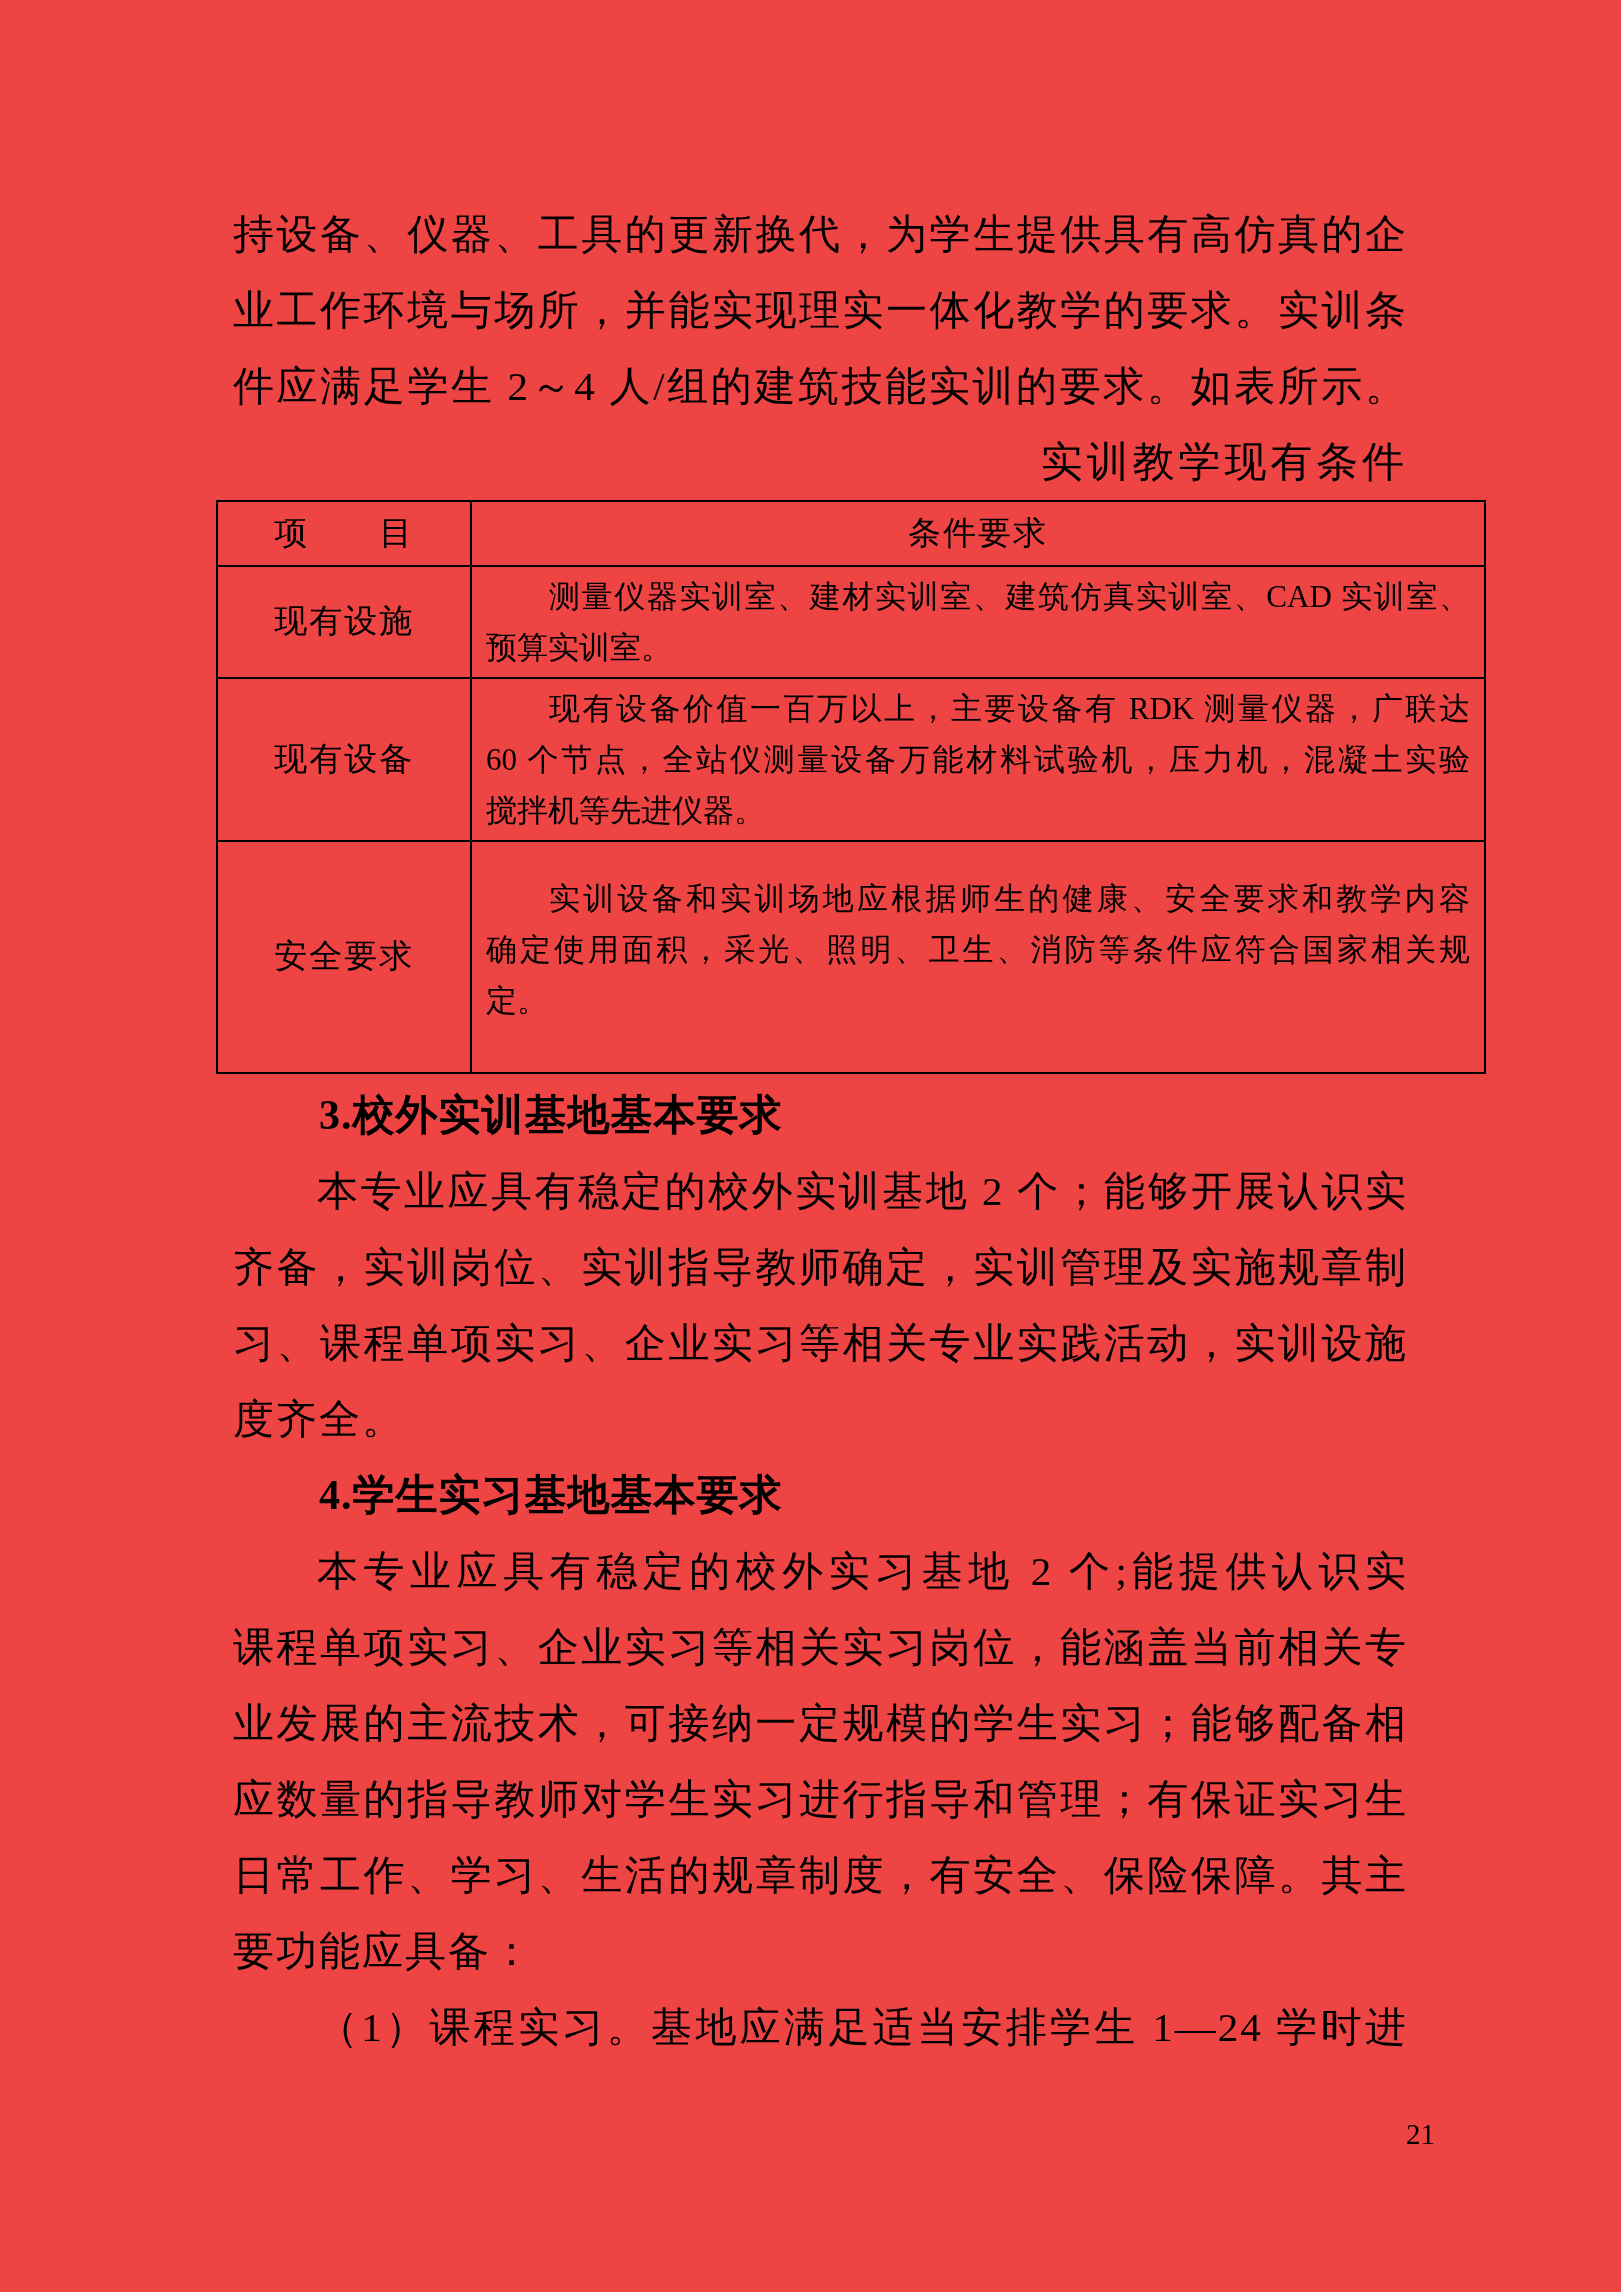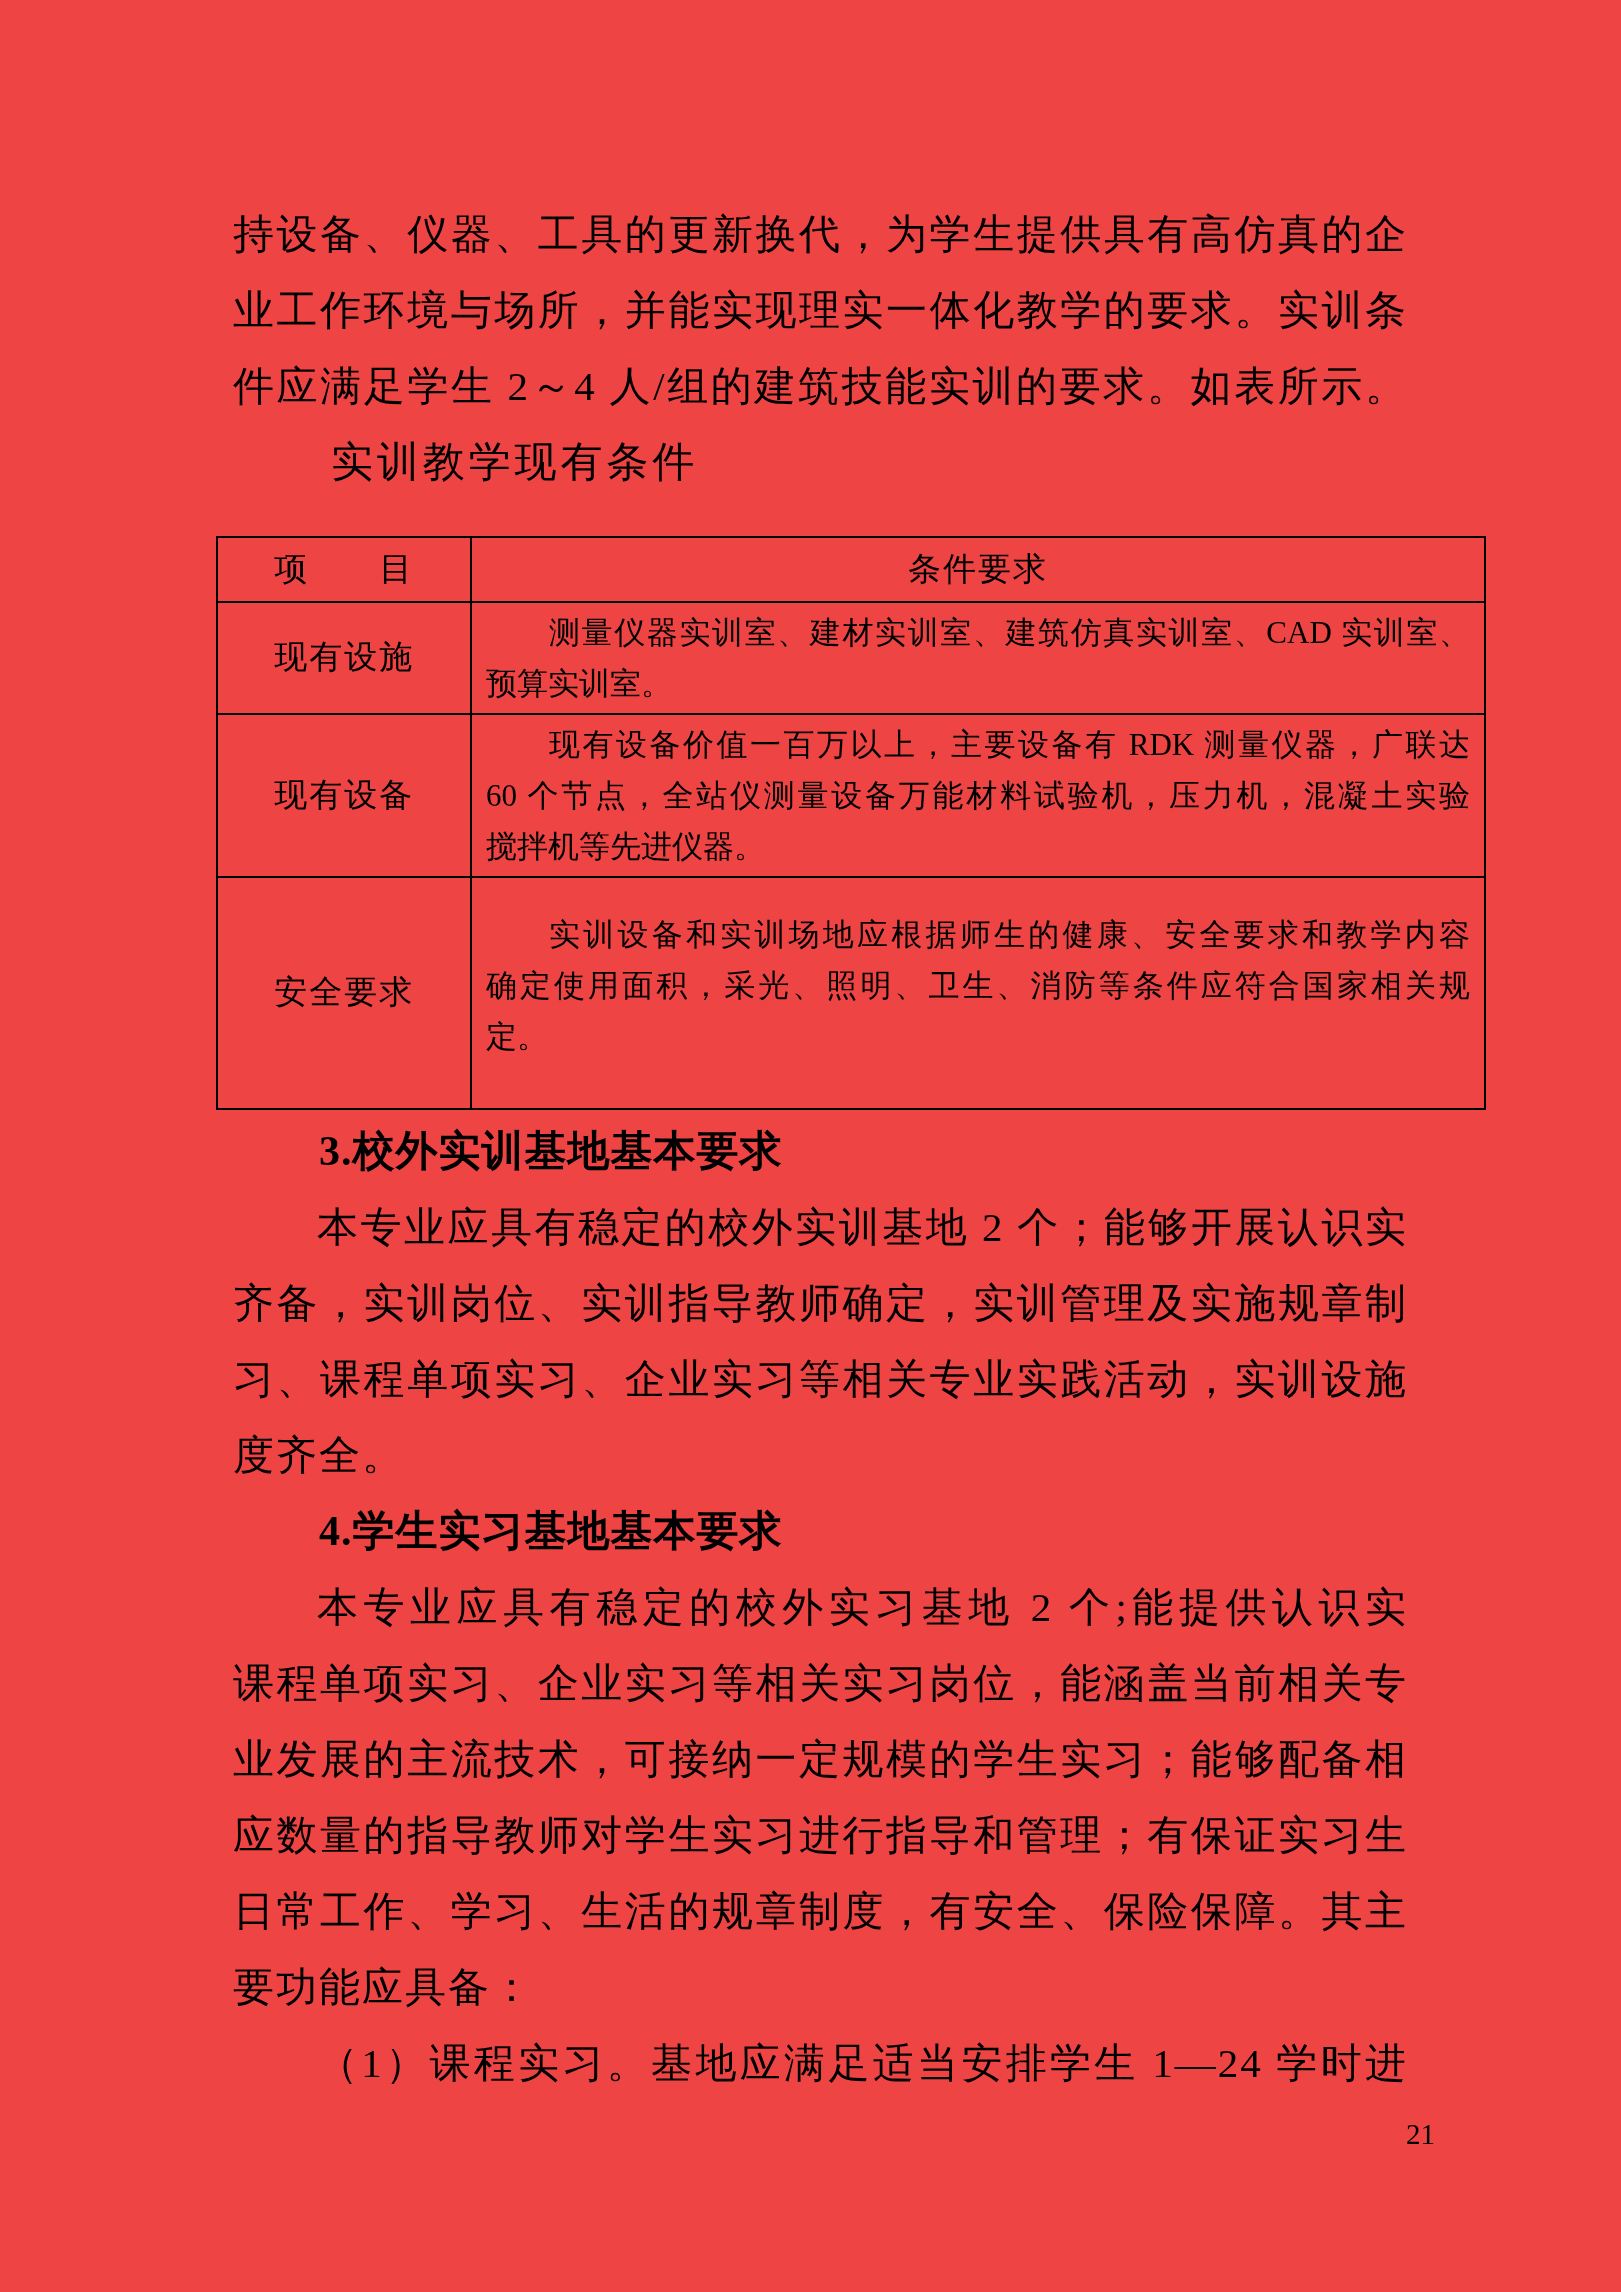--- a/index.html
+++ b/index.html
@@ -23,29 +23,28 @@
   .ind{text-indent:84px;}
   .heading{
     height:76px;line-height:76px;
     font-size:42px;font-weight:bold;
     padding-left:86px;letter-spacing:1px;
     overflow:hidden;
   }
   .table-title{
     height:76px;line-height:76px;
     font-size:42px;letter-spacing:3.9px;
-    text-align:left;padding-left:98px;
+    text-align:right;padding-left:98px;
     overflow:hidden;
   }
   
   table.ctable{
     border-collapse:collapse;table-layout:fixed;
     width:1234px;margin-left:-16.7px;
     border:2.9px solid #000;
-    margin-top:36px;
   }
   table.ctable td{border:2px solid #000;overflow:hidden;}
   td.c1{
     width:250px;text-align:center;vertical-align:middle;
     font-size:33px;letter-spacing:2px;
   }
   td.c2{
     width:984px;vertical-align:middle;
     font-size:31px;padding:3.9px 13.7px;
   }

